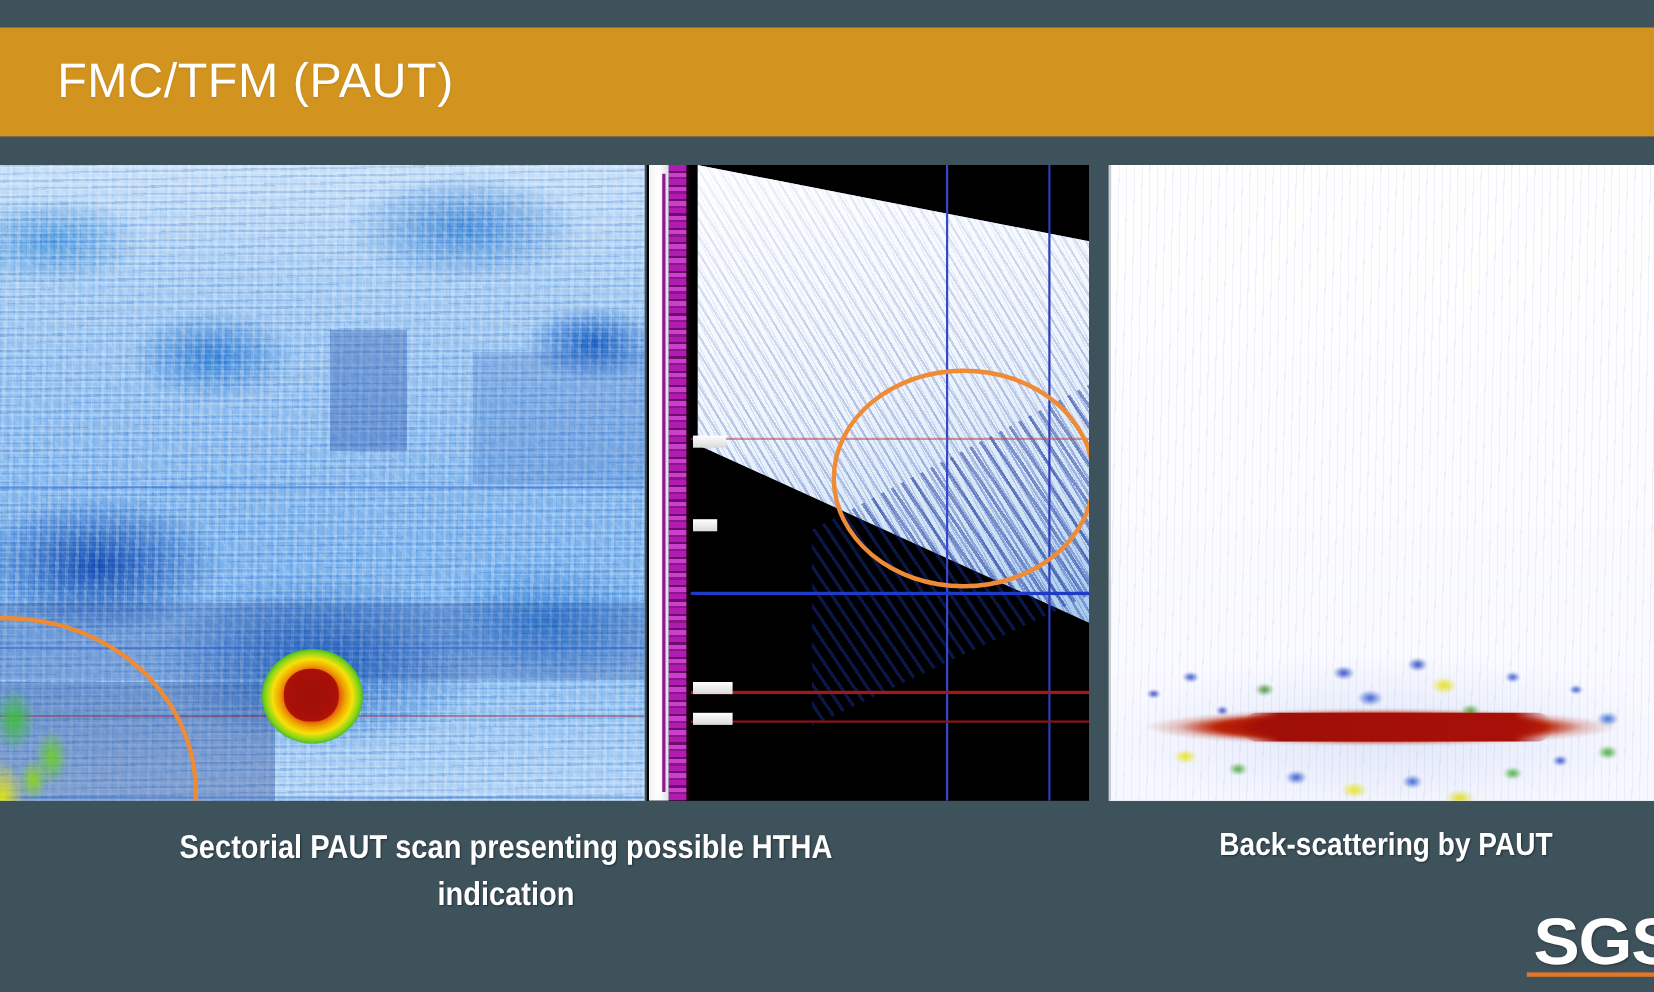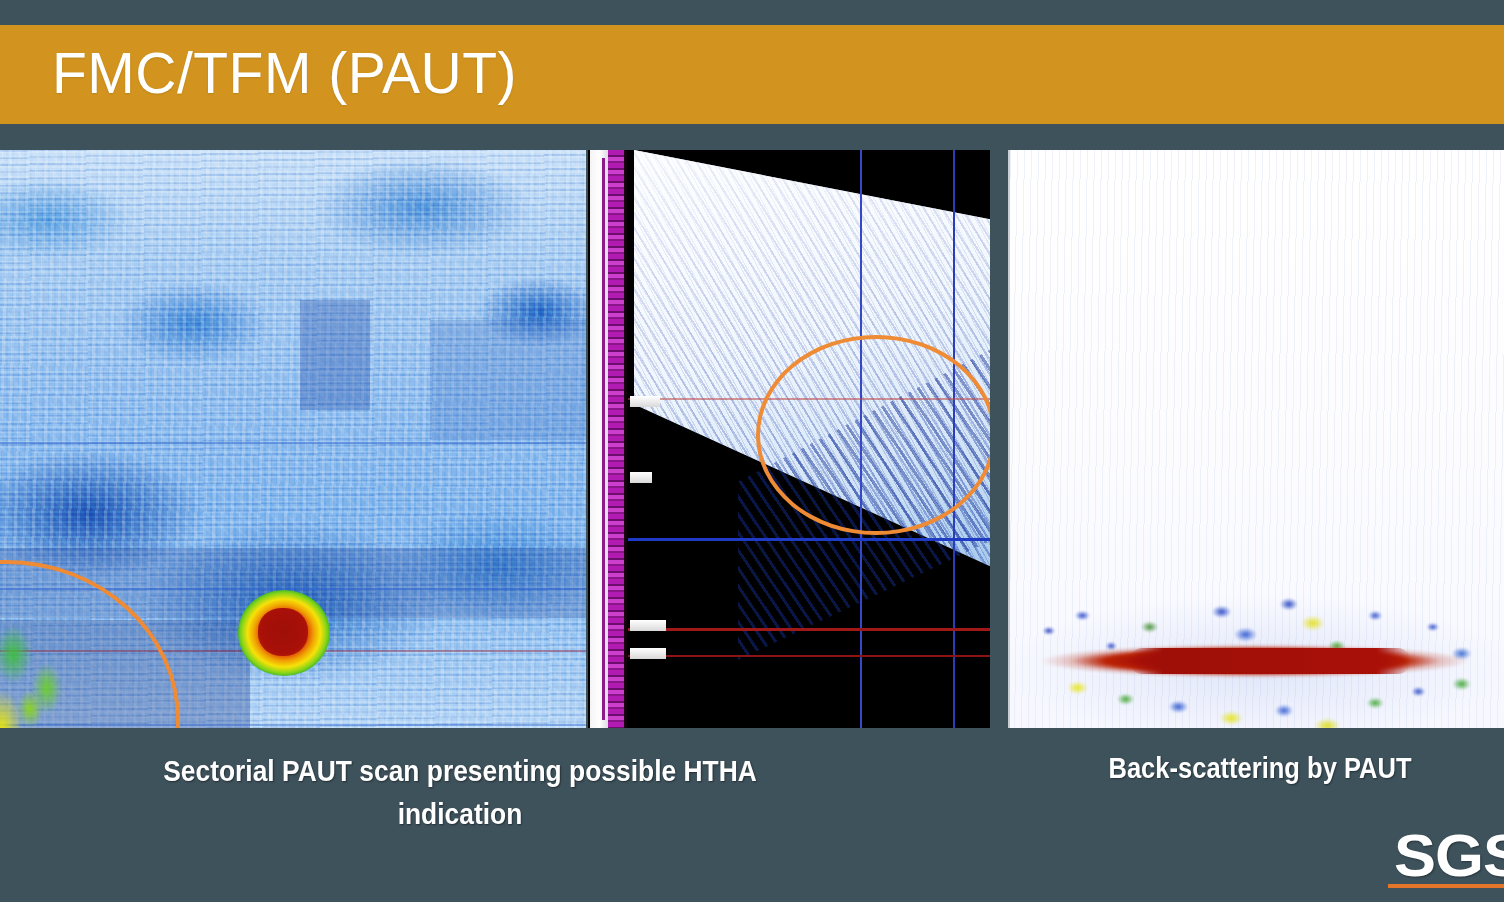--- a/index.html
+++ b/index.html
@@ -31,21 +31,21 @@
     height: 99px;
     background: #d2941f;
     box-sizing: border-box;
   }
   .title-band .title-text {
     position: absolute;
     left: 52px;
     top: 50%;
     transform: translateY(-52%);
     color: #ffffff;
-    font-size: 57px;
+    font-size: 44px;
     font-weight: 400;
     letter-spacing: 0.5px;
     line-height: 1;
     white-space: nowrap;
     text-shadow: 0 1px 2px rgba(0,0,0,0.12);
   }
 
   
   .figures {
     position: absolute;

